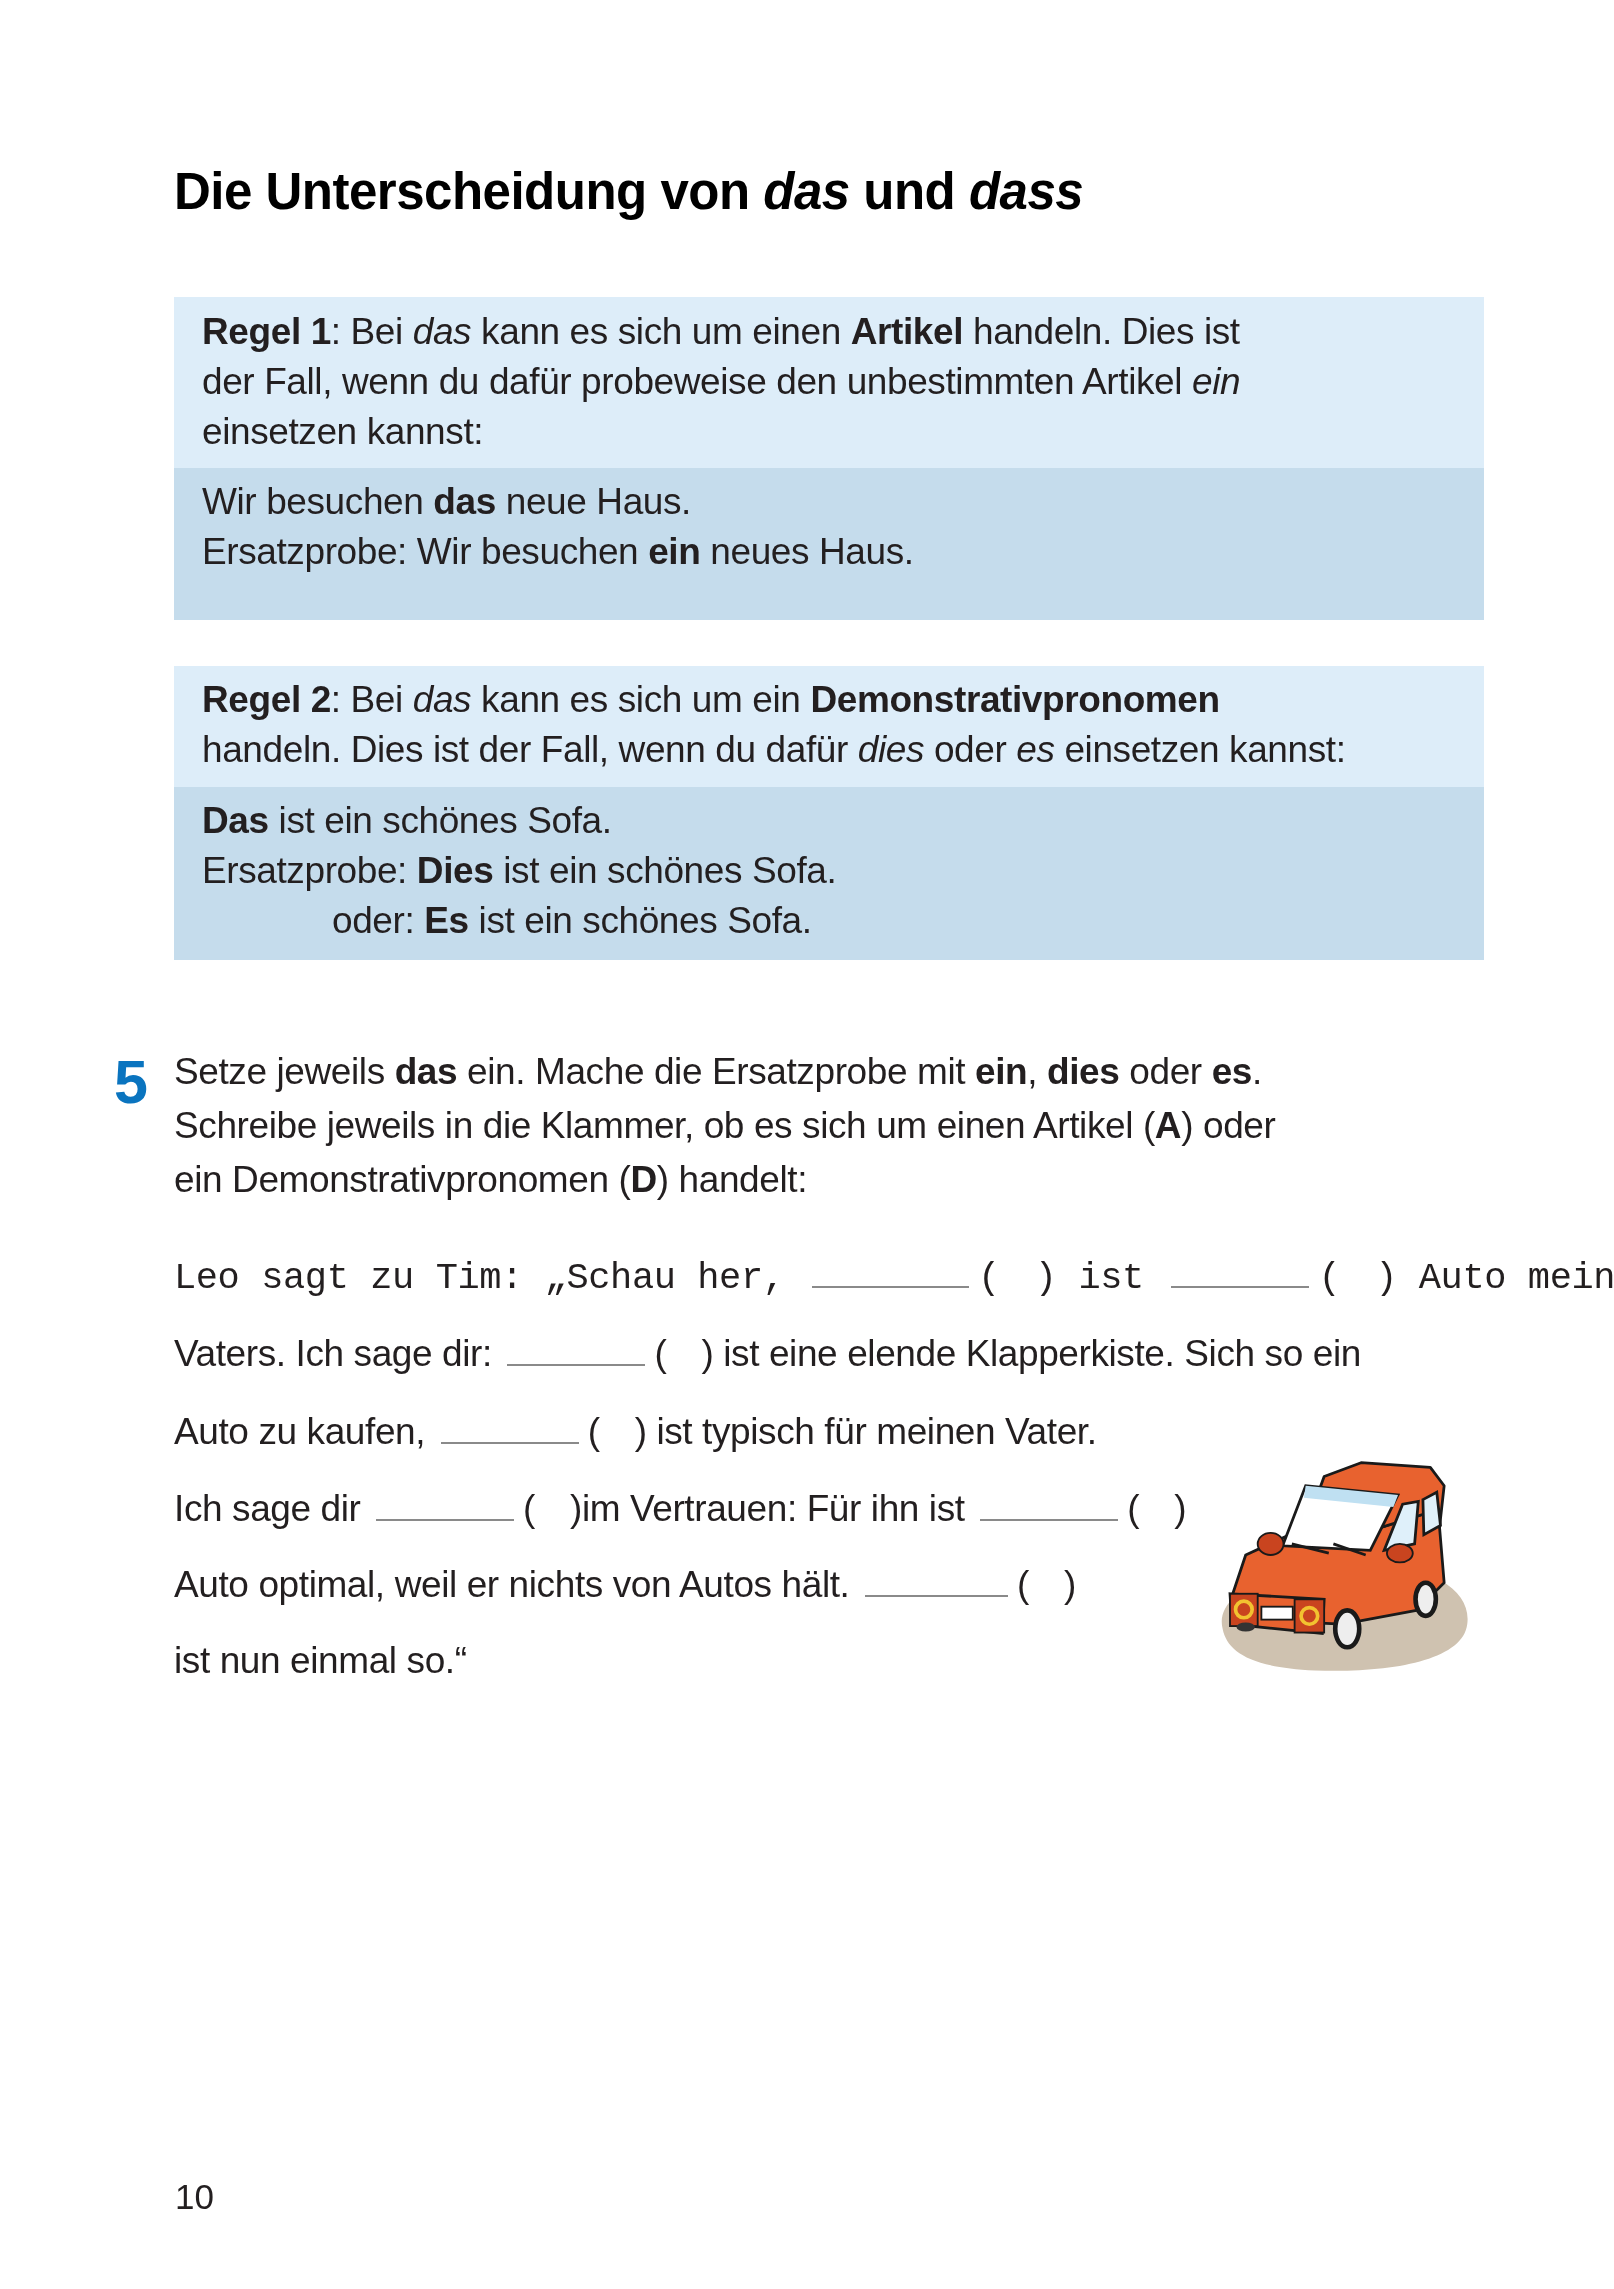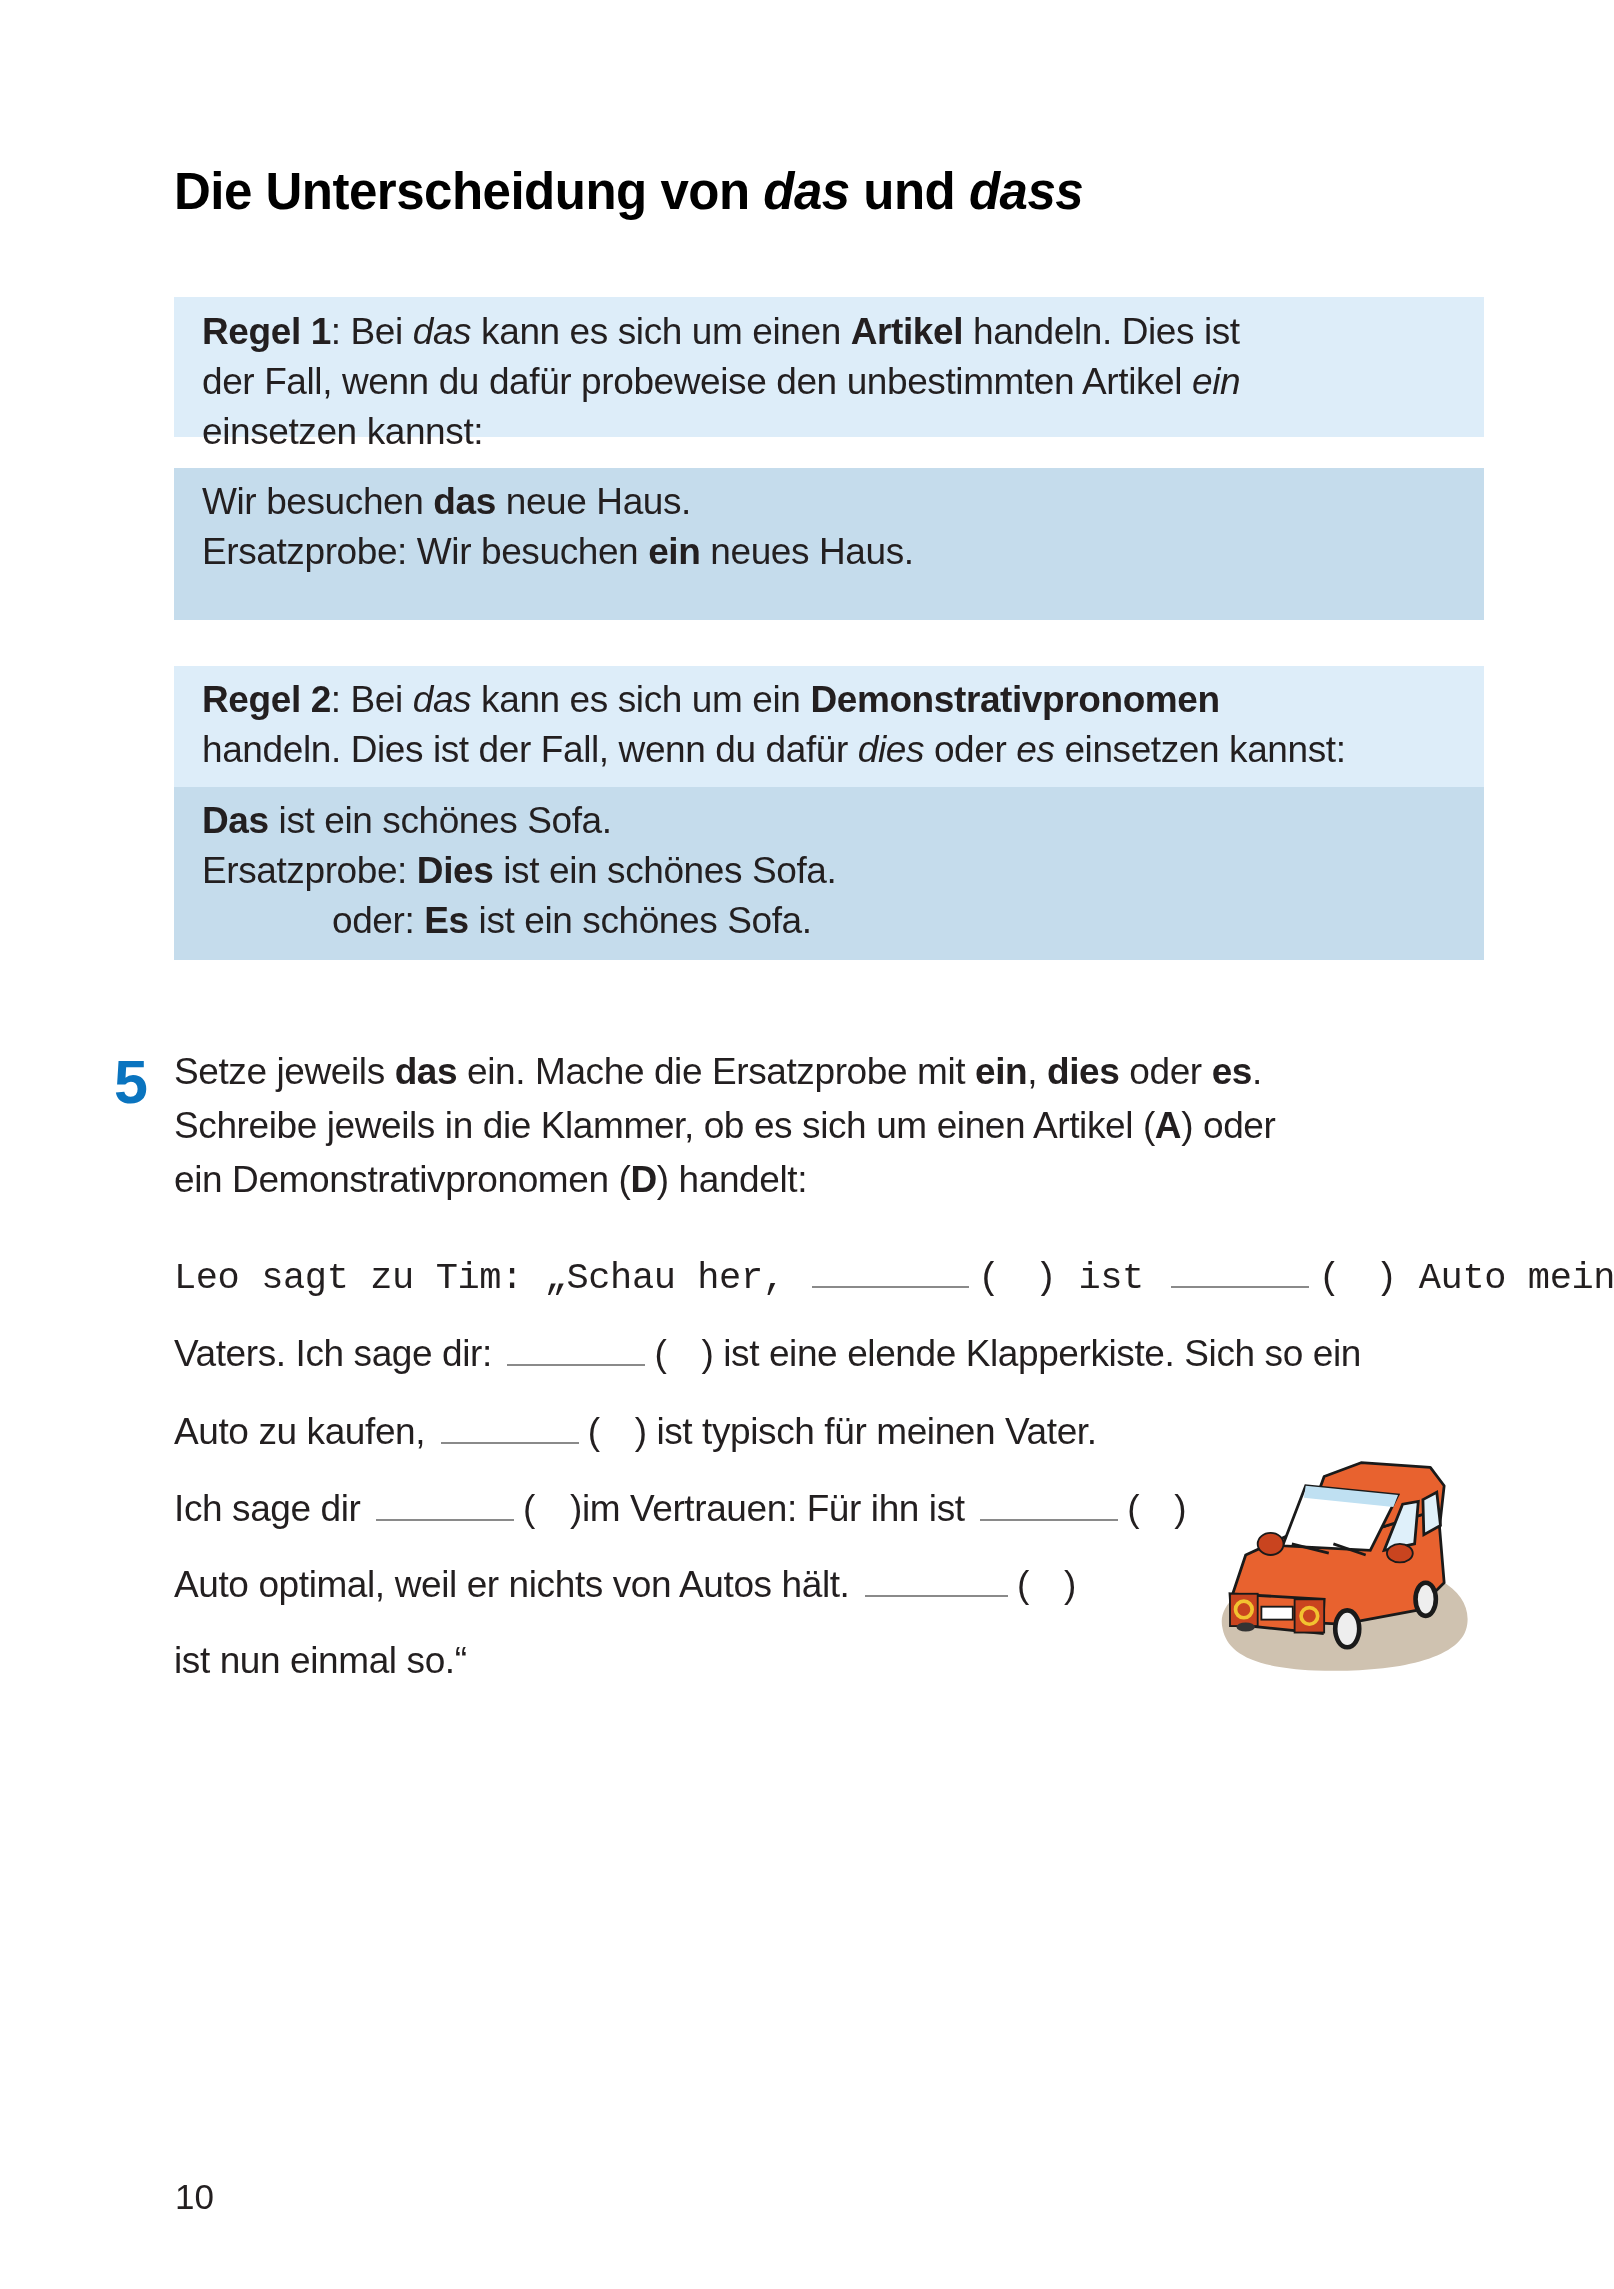--- a/index.html
+++ b/index.html
@@ -37,21 +37,21 @@
   .pspace { display: inline-block; width: 35px; }
   .page-num { position: absolute; left: 175px; top: 2174px; font-size: 35px; line-height: 46px; }
   .car { position: absolute; left: 1204px; top: 1435px; width: 268px; height: 240px; }
 </style>
 </head>
 <body>
 
 <h1 class="title"><span>Die Unterscheidung von </span><i>das</i><span> und </span><i>dass</i></h1>
 
 <div class="box" style="top:297px;height:293px;">
-  <div class="band-top" style="top:0;height:140px;">
+  <div class="band-top" style="top:0;height:171px;">
     <div class="line" style="top:10px;"><b>Regel 1</b><span>: Bei </span><i>das</i><span> kann es sich um einen </span><b>Artikel</b><span> handeln. Dies ist</span></div>
     <div class="line" style="top:60px;"><span>der Fall, wenn du dafür probeweise den unbestimmten Artikel </span><i>ein</i></div>
     <div class="line" style="top:110px;">einsetzen kannst:</div>
   </div>
   <div class="band-bot" style="top:171px;height:152px;">
     <div class="line" style="top:9.2px;"><span>Wir besuchen </span><b>das</b><span> neue Haus.</span></div>
     <div class="line" style="top:59px;"><span>Ersatzprobe: Wir besuchen </span><b>ein</b><span> neues Haus.</span></div>
   </div>
 </div>
 

